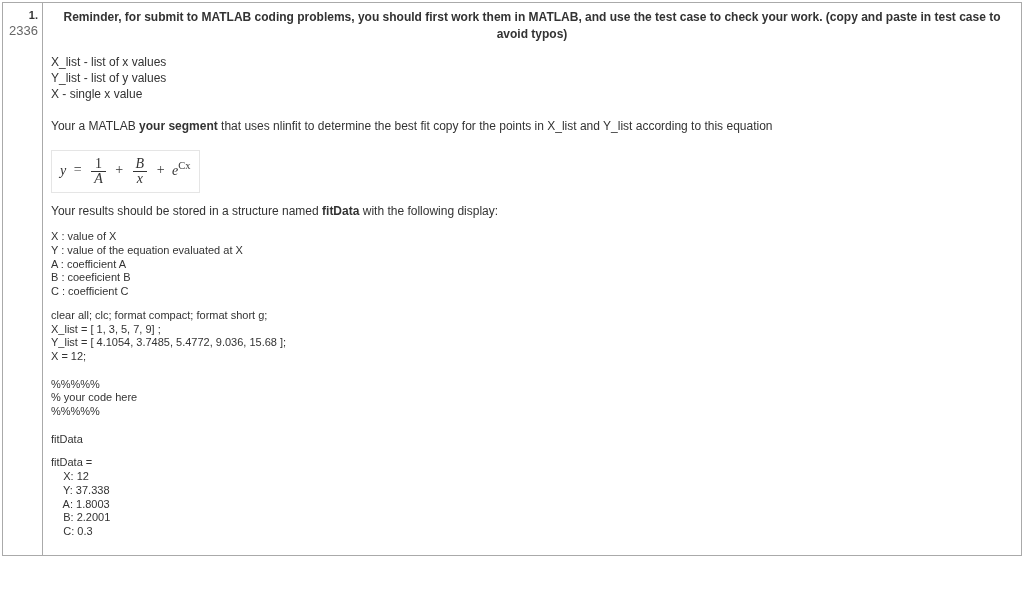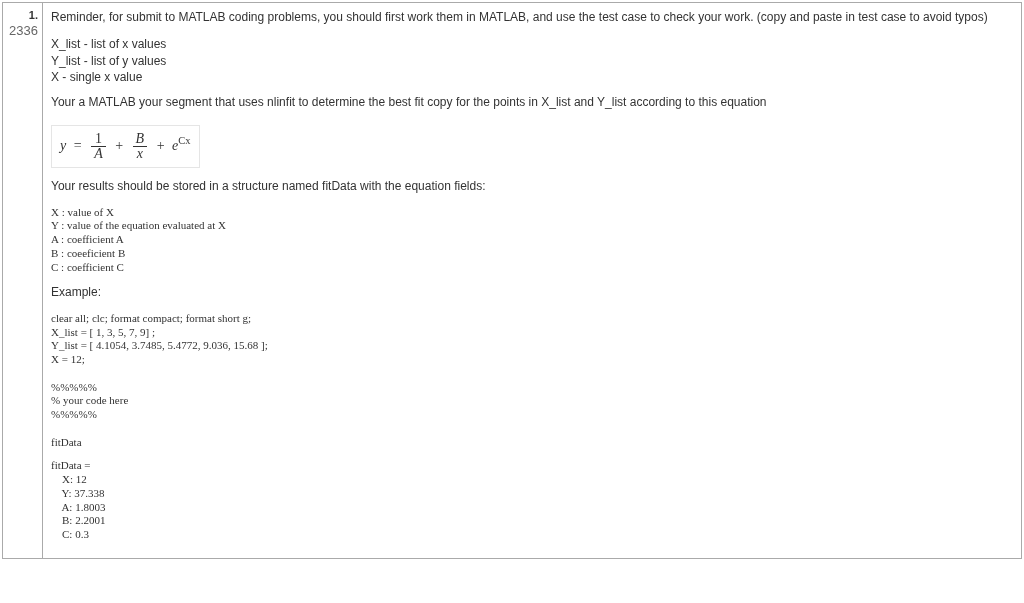--- a/index.html
+++ b/index.html
@@ -24,42 +24,42 @@
     }
     .question-number .num { font-weight: bold; display:block; margin-bottom:2px;}
     .question-number .pts { font-size: 13px; color:#666; }
     .question-body {
       flex: 1;
       padding: 6px 8px;
       font-size: 12px;
       line-height: 1.45;
     }
     .question-body p { margin-bottom: 10px; }
-    .question-body .bold { font-weight: normal; }
-    .vars { line-height: 1.35; margin-bottom:9px; }
+    .question-body .bold { font-weight: bold; text-align: center; }
+    .vars { line-height: 1.35; margin-bottom:16px; }
     .equation {
       border: 1px solid #e5e5e5;
       padding: 6px 8px;
       font-family: "Times New Roman", serif;
       font-size: 14px;
       display: inline-block;
       margin: 4px 0 10px 0;
     }
     .frac {
       display: inline-block;
       vertical-align: middle;
       text-align: center;
       margin: 0 2px;
       line-height: 1;
     }
     .frac .num { display:block; border-bottom: 1px solid #333; padding: 0 3px; }
     .frac .den { display:block; padding: 0 3px; }
     .sup { vertical-align: super; font-size: 0.75em; }
     .code {
-      font-family: Liberation Serif, serif;
+      font-family: Liberation Sans, sans-serif;
       font-size: 11px;
       white-space: pre;
       line-height: 1.25;
       margin-bottom: 10px;
     }
   </style>
 </head>
 <body>
 
 <div class="question-container">
@@ -90,30 +90,29 @@
       <span class="frac">
         <span class="num" style="font-style:italic">B</span>
         <span class="den" style="font-style:italic">x</span>
       </span>
       <span style="margin:0 4px;">+</span>
       <span style="font-style:italic">e</span><span class="sup" style="">Cx</span>
     </div>
 
 
     <p>
-      <span>Your results should be stored in a structure named </span><span class="bold">fitData</span><span> with the equation fields:</span>
+      <span>Your results should be stored in a structure named </span><span class="bold">fitData</span><span> with the following display:</span>
     </p>
 
     <div class="code">X : value of X
 Y : value of the equation evaluated at X
 A : coefficient A
 B : coeeficient B
 C : coefficient C</div>
 
-    <p>Example:</p>
 
     <div class="code">clear all; clc; format compact; format short g;
 X_list = [ 1, 3, 5, 7, 9] ;
 Y_list = [ 4.1054, 3.7485, 5.4772, 9.036, 15.68 ];
 X = 12;
 
 %%%%%
 % your code here
 %%%%%
 

